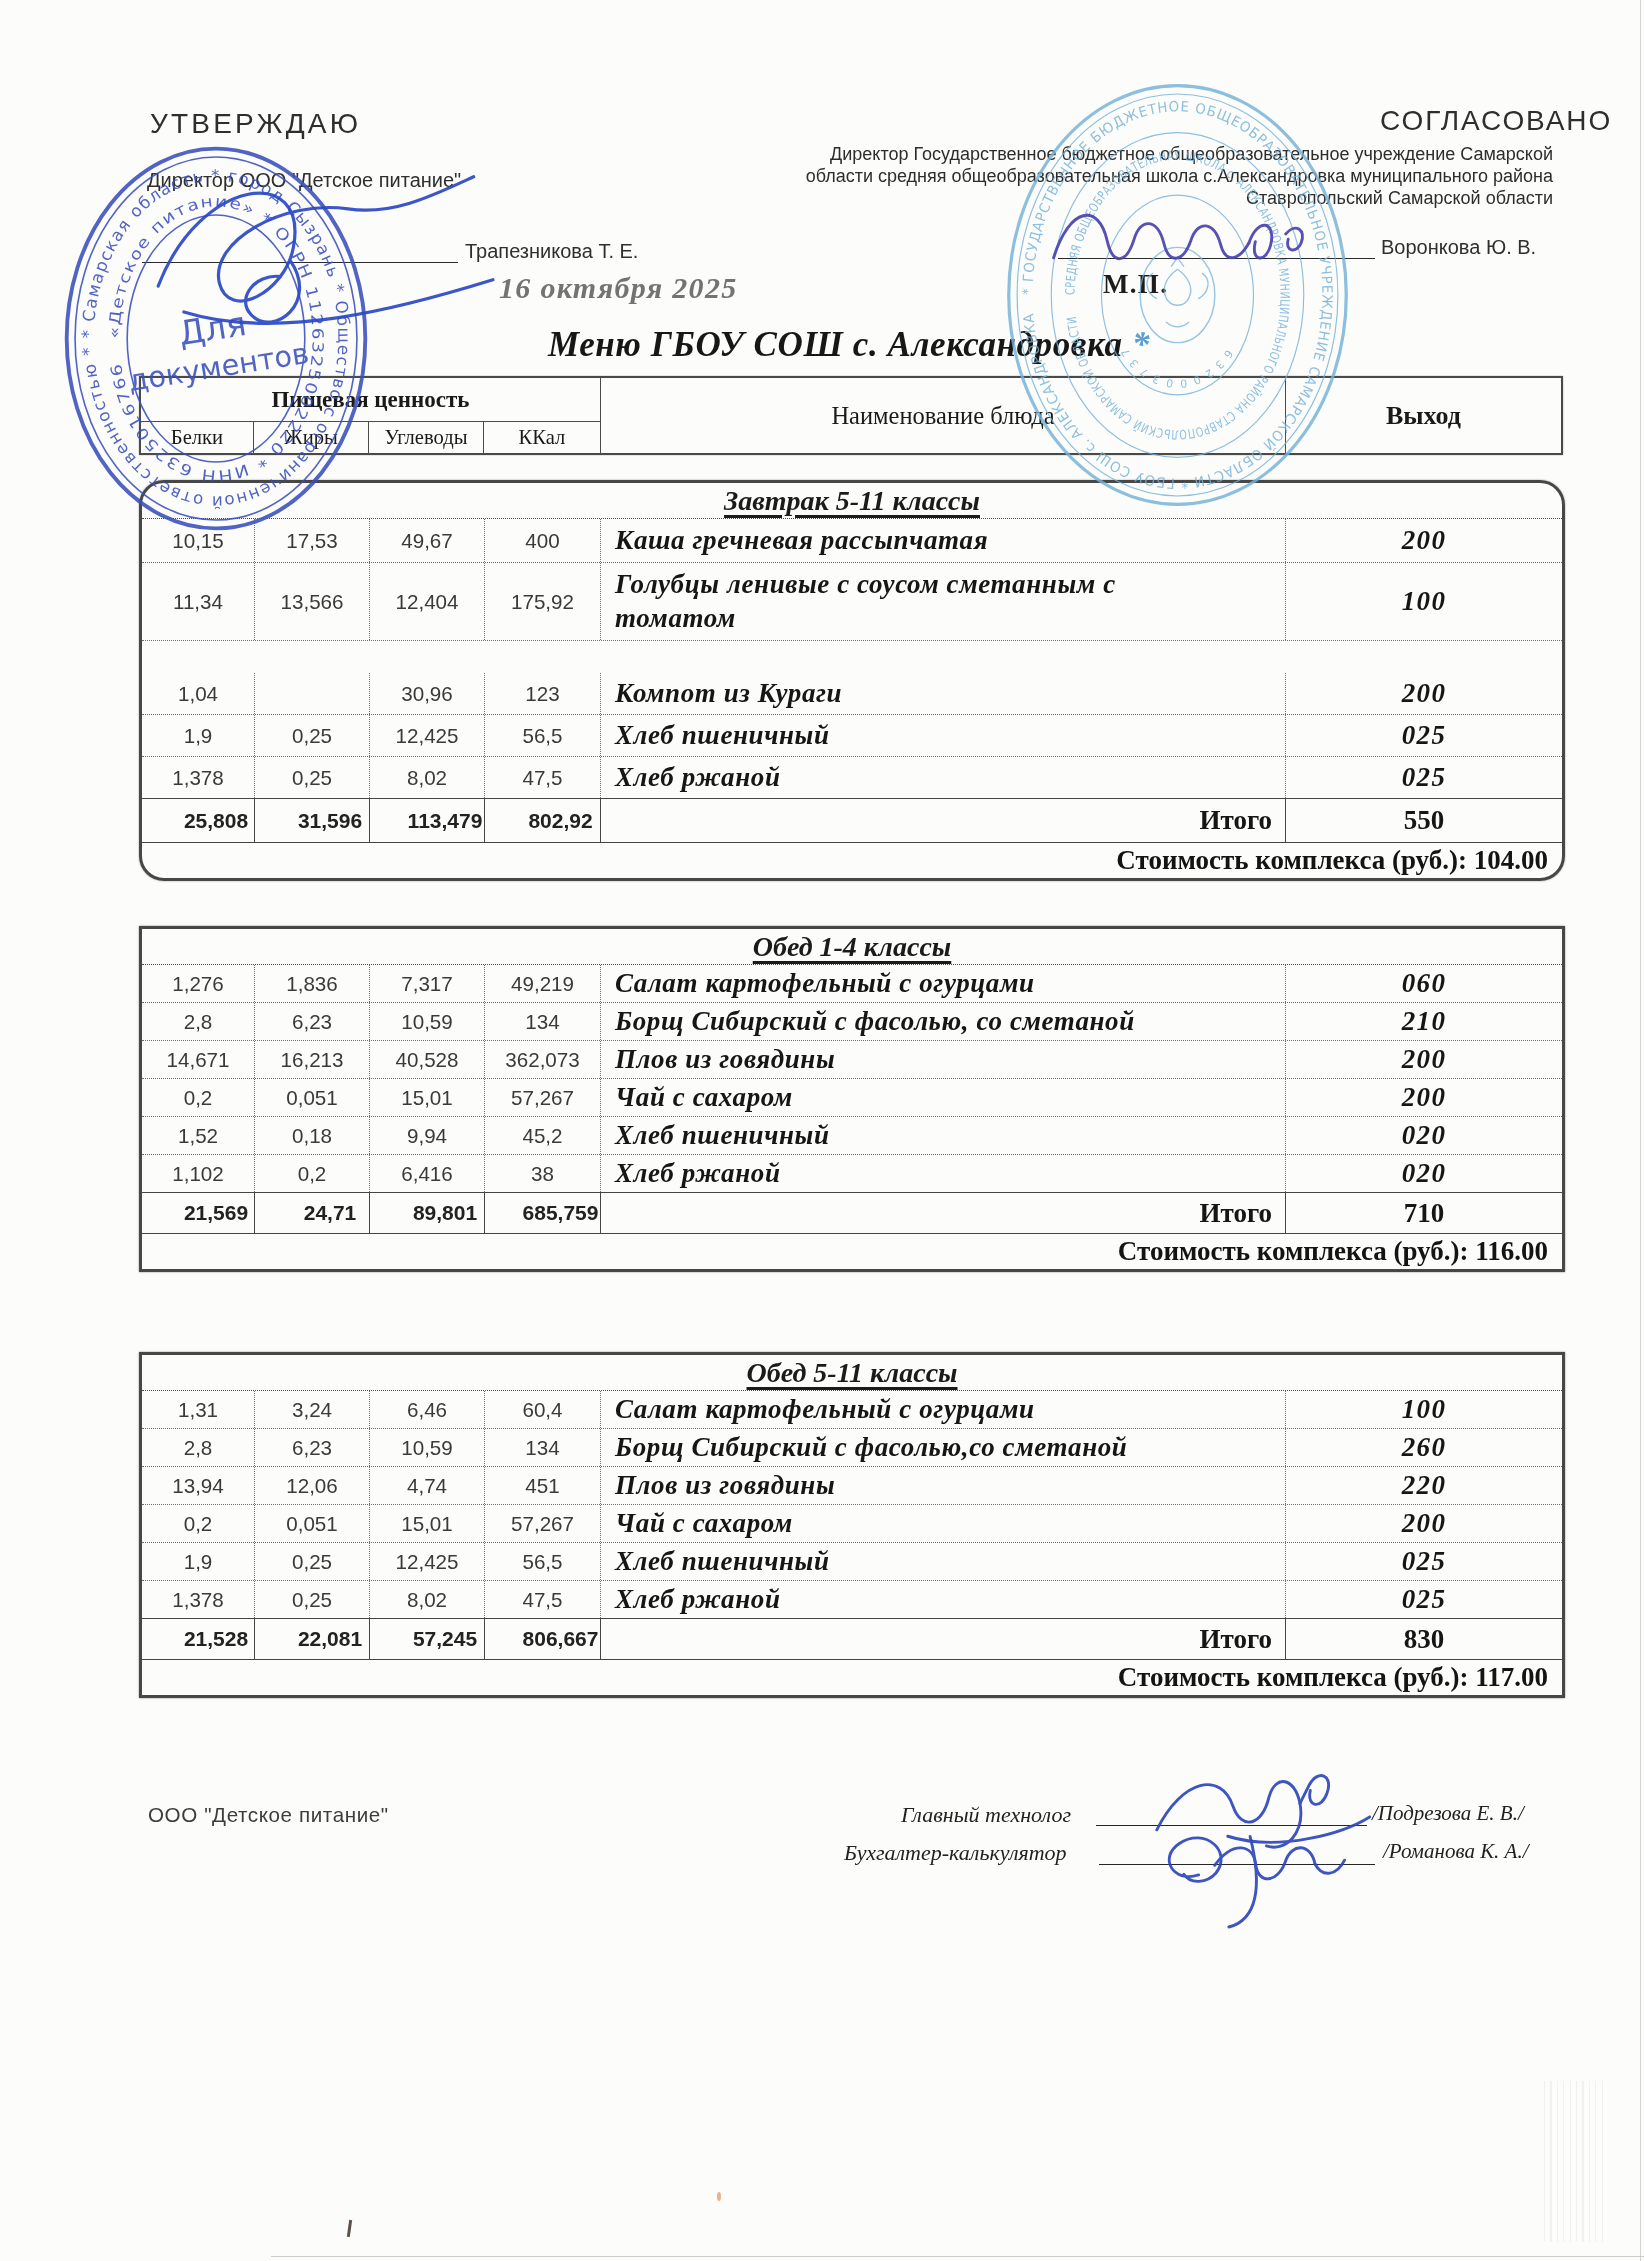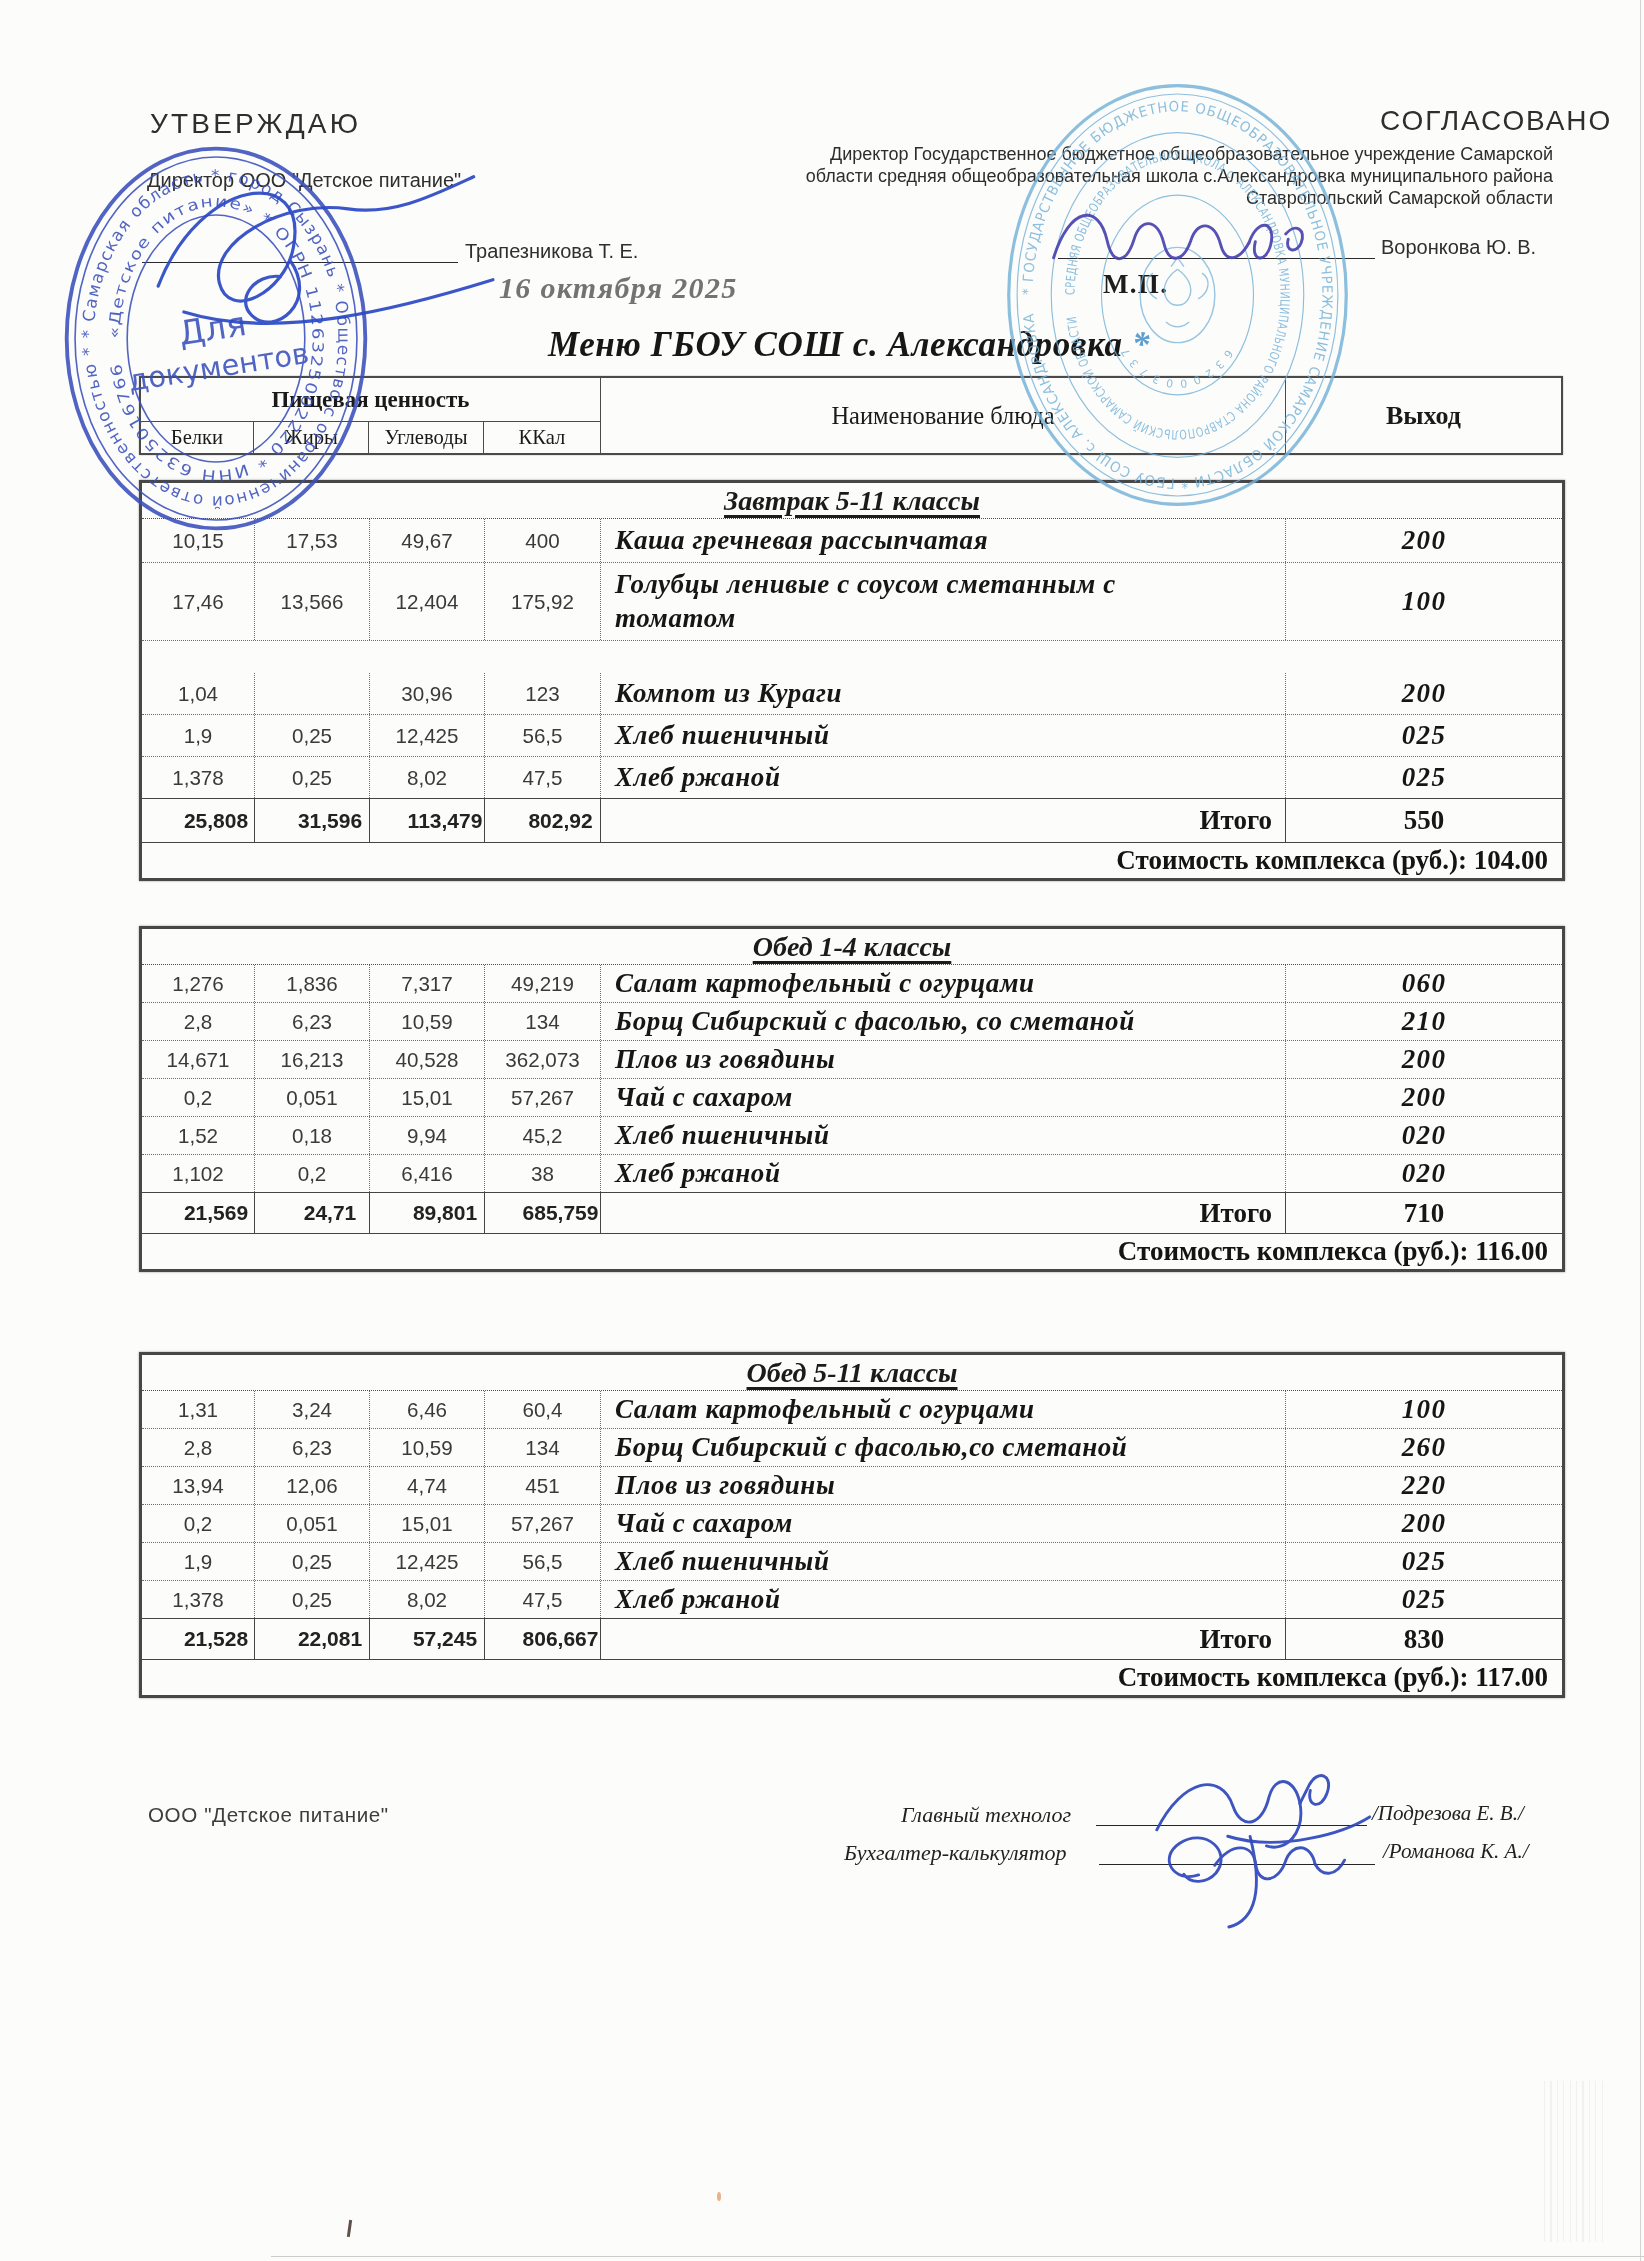--- a/index.html
+++ b/index.html
@@ -93,34 +93,34 @@
   <div class="abs htable">
     <div class="hc hnut">Пищевая ценность</div>
     <div class="hc hdish">Наименование блюда</div>
     <div class="hc hout">Выход</div>
     <div class="hc hsub">Белки</div>
     <div class="hc hsub">Жиры</div>
     <div class="hc hsub">Углеводы</div>
     <div class="hc hsub nr">ККал</div>
   </div>
 
-  <section class="abs mtable" style="top:480px;">
+  <section class="abs mtable" style="top:480px;border-radius:25px;">
     <div class="ttl" style="height:35px;">
         <span>Завтрак 5-11 классы</span>
       </div>
     <div class="trow" style="height:43px;">
       <div class="cnum">10,15</div>
       <div class="cnum">17,53</div>
       <div class="cnum">49,67</div>
       <div class="cnum">400</div>
       <div class="cdish">Каша гречневая рассыпчатая</div>
       <div class="cout">200</div>
     </div>
     <div class="trow" style="height:77px;">
-      <div class="cnum">17,46</div>
+      <div class="cnum">11,34</div>
       <div class="cnum">13,566</div>
       <div class="cnum">12,404</div>
       <div class="cnum">175,92</div>
       <div class="cdish">Голубцы ленивые с соусом сметанным с
 томатом</div>
       <div class="cout">100</div>
     </div>
     <div class="trow" style="height:41px;margin-top:32px;">
       <div class="cnum">1,04</div>
       <div class="cnum"></div>

